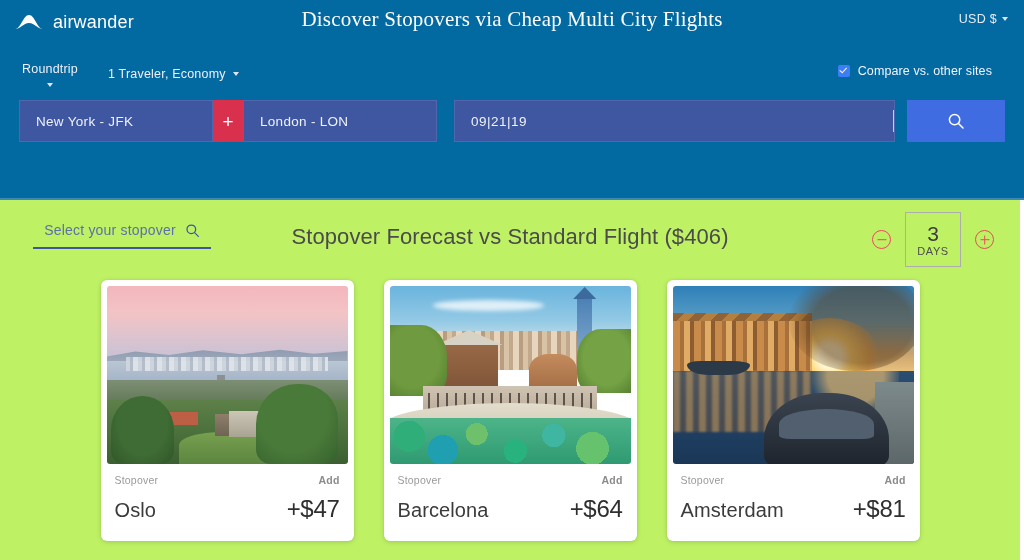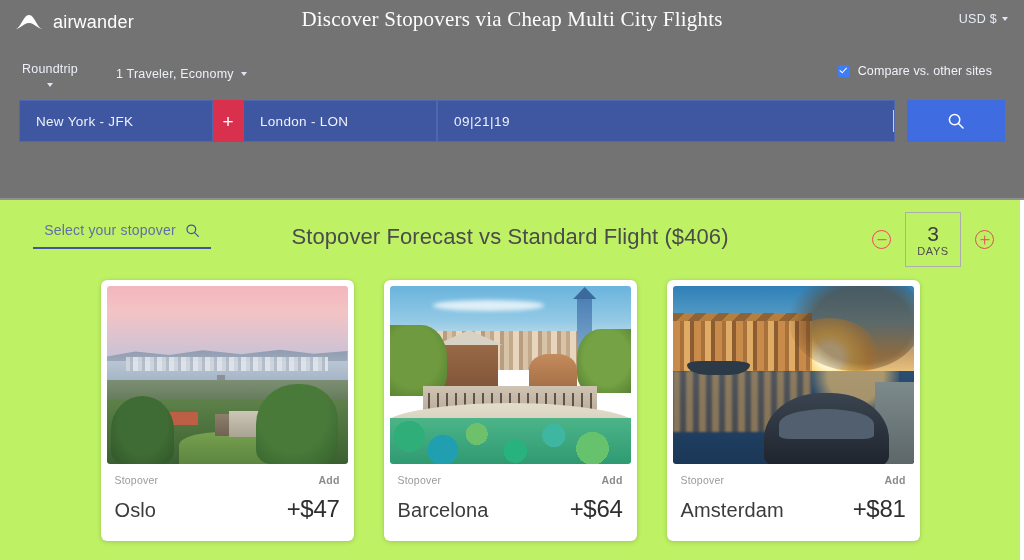--- a/index.html
+++ b/index.html
@@ -8,21 +8,21 @@
     overflow: hidden;
     background: #ffffff;
     font-family: "Liberation Sans", sans-serif;
     -webkit-font-smoothing: antialiased;
   }
 
   
   .header {
     position: relative;
     width: 1024px; height: 200px;
-    background: #737373;
+    background: #0369a1;
     overflow: hidden;
   }
   .header::after{
     content:""; position:absolute; left:0; right:0; bottom:0; height:2px;
     background: rgba(255,255,255,.22);
   }
   .topbar {
     position: relative;
     height: 44px;
     display: flex; align-items: center;
@@ -66,21 +66,21 @@
     position: relative;
     margin-top: 19px;
     height: 22px;
     display: flex; align-items: center;
   }
   .opt {
     display: flex; align-items: center; gap: 7px;
     color: #edf0f9; font-size: 12.5px; letter-spacing: .2px;
   }
   .opt:first-child { margin-left: 22px; flex-direction: column; }
-  .opt + .opt { margin-left: 38px; }
+  .opt + .opt { margin-left: 30px; }
   .compare {
     position: absolute; right: 32px; top: 1px;
     display: flex; align-items: center; gap: 8px;
     color: #f1f3fa; font-size: 12.5px; letter-spacing: .1px;
   }
   .checkbox {
     width: 12px; height: 12px; border-radius: 2px;
     background: #3d7df5;
     position: relative; flex: none;
   }
@@ -114,21 +114,21 @@
     background: #d9304e;
     color: #ffffff;
     display: flex; align-items: center; justify-content: center;
     font-size: 19px; font-weight: 400; line-height: 1;
     cursor: pointer;
   }
   .field-dates {
     flex: 1;
     display: flex; align-items: center;
     padding: 0;
-    margin-left: 0;
+    margin-left: 17px;
   }
   .date-cell {
     flex: 1; height: 100%;
     display: flex; align-items: center;
     padding: 0 16px;
     color: #eef1f9; font-size: 13.5px; letter-spacing: .5px;
   }
   .date-div { width: 1px; height: 22px; background: #c8d0e8; }
   .search-btn {
     width: 98px; flex: none; margin-left: 12px;

